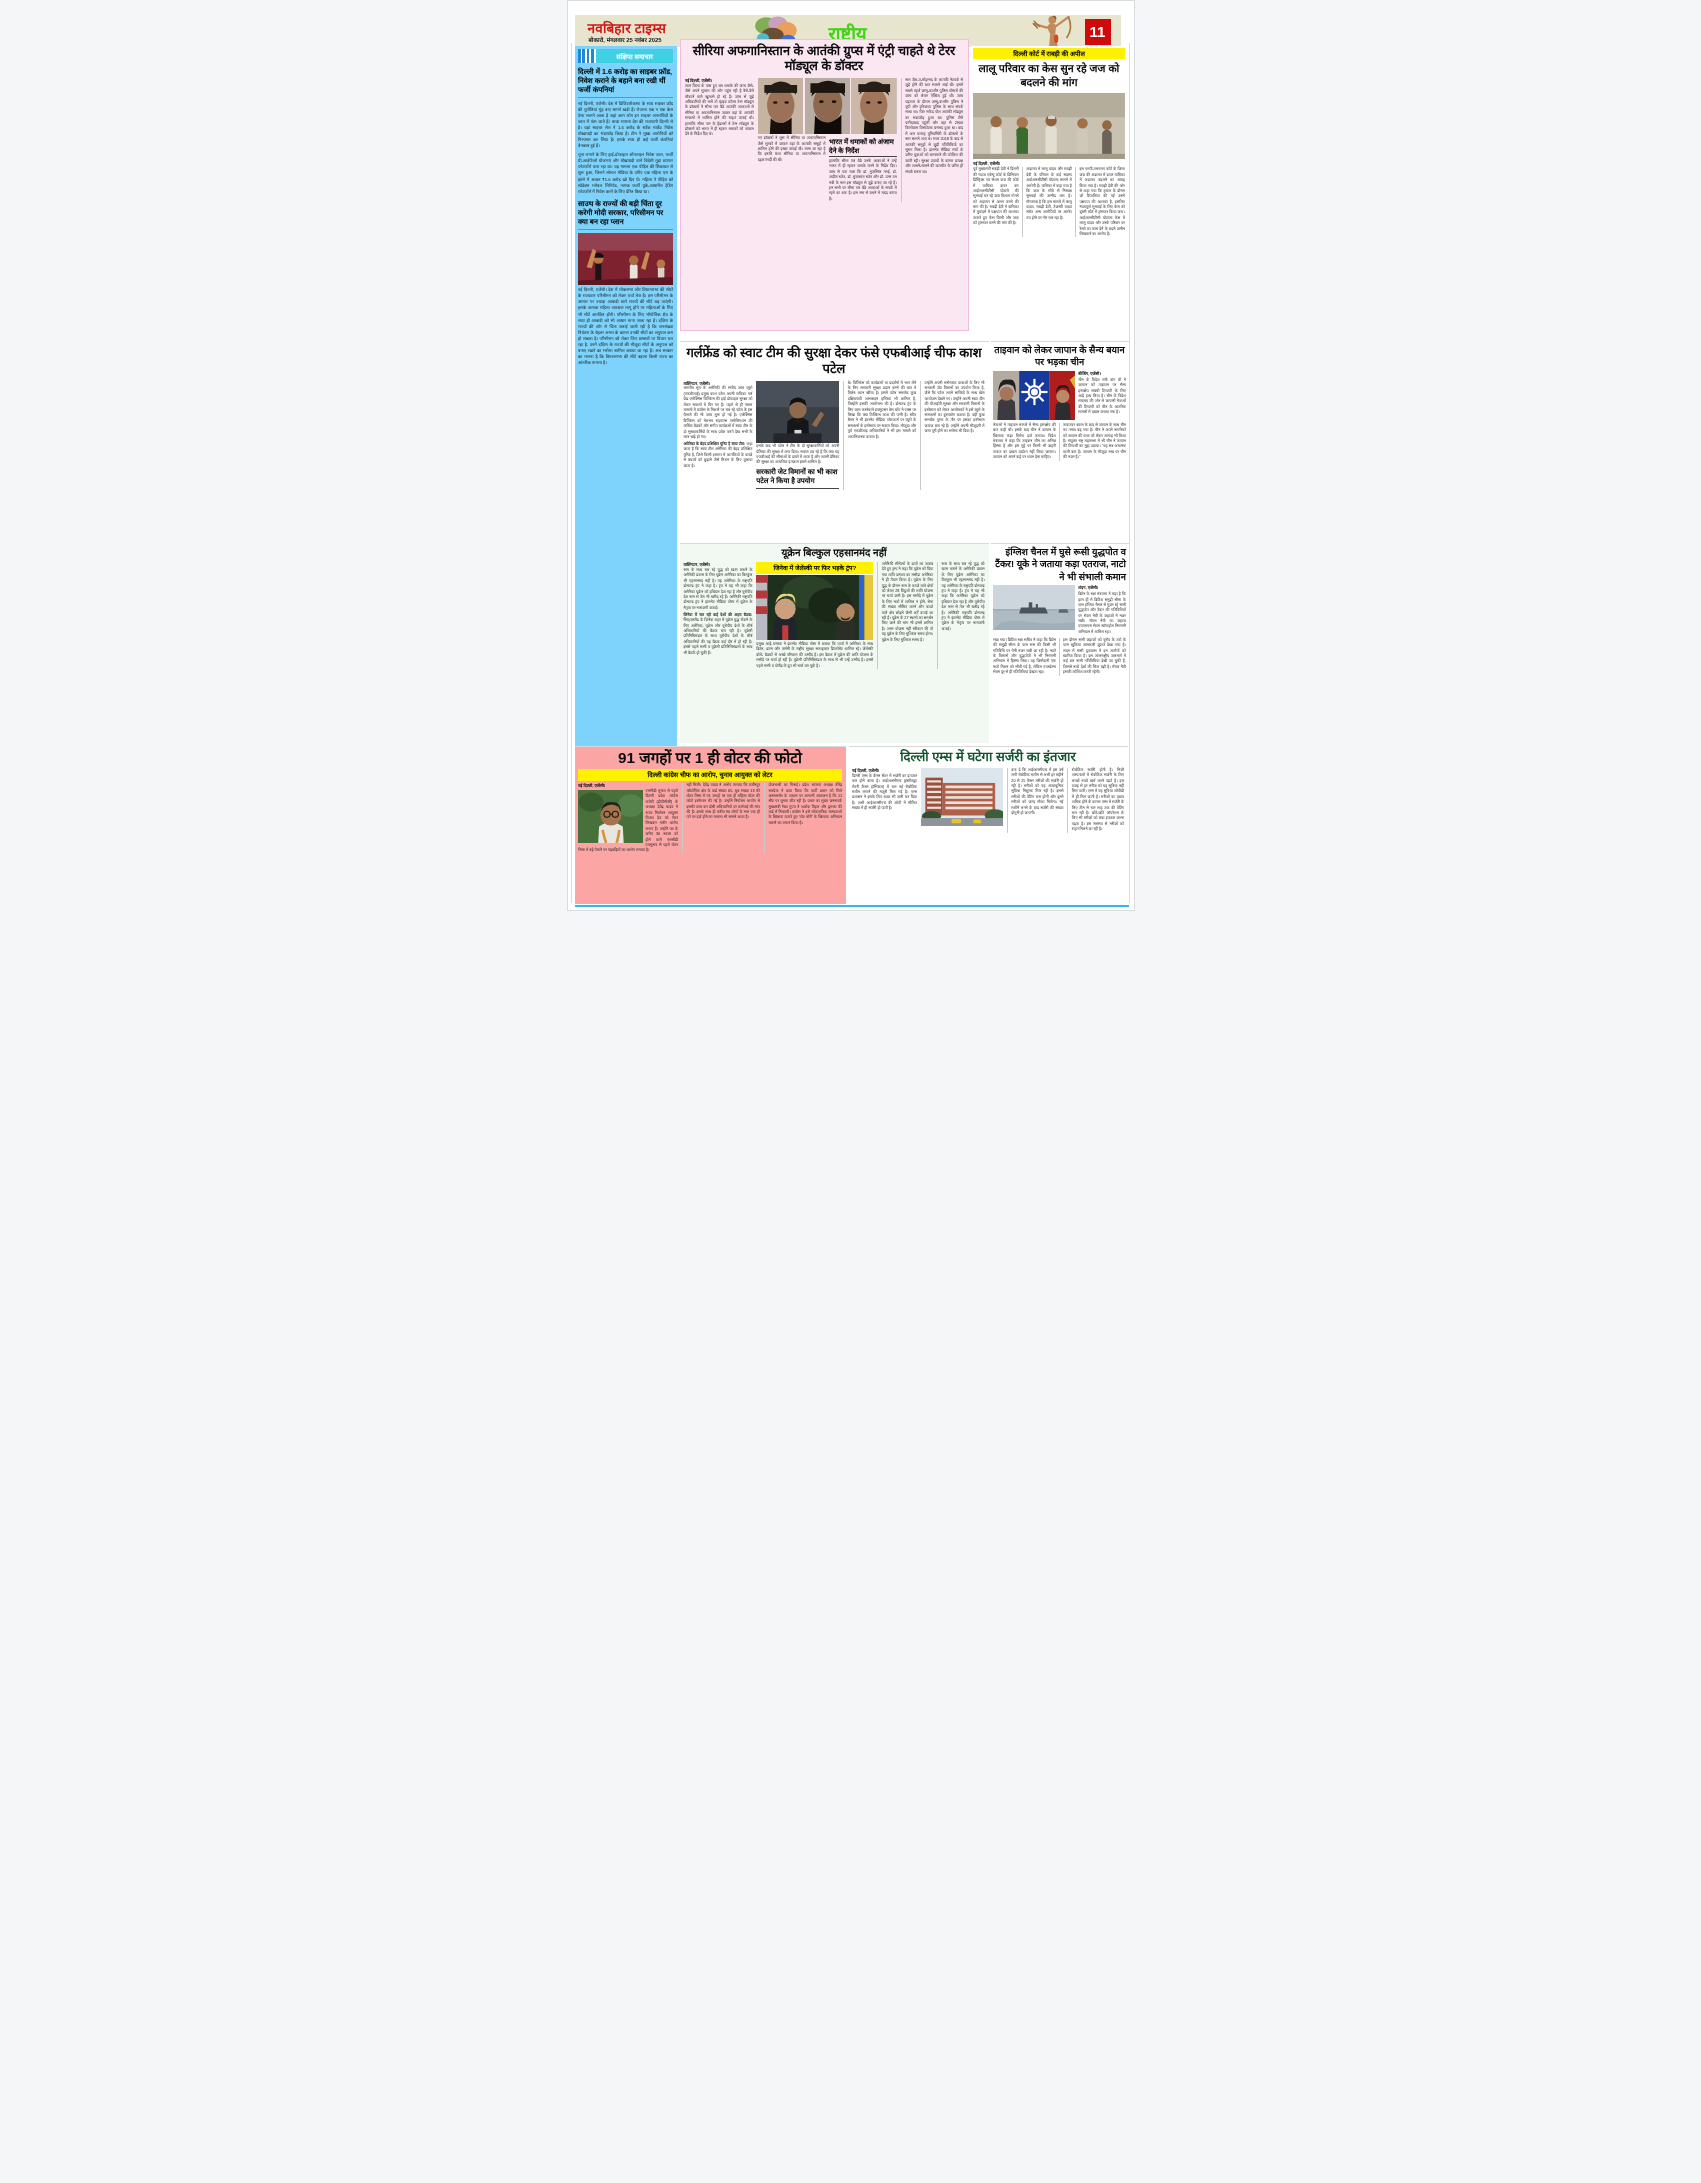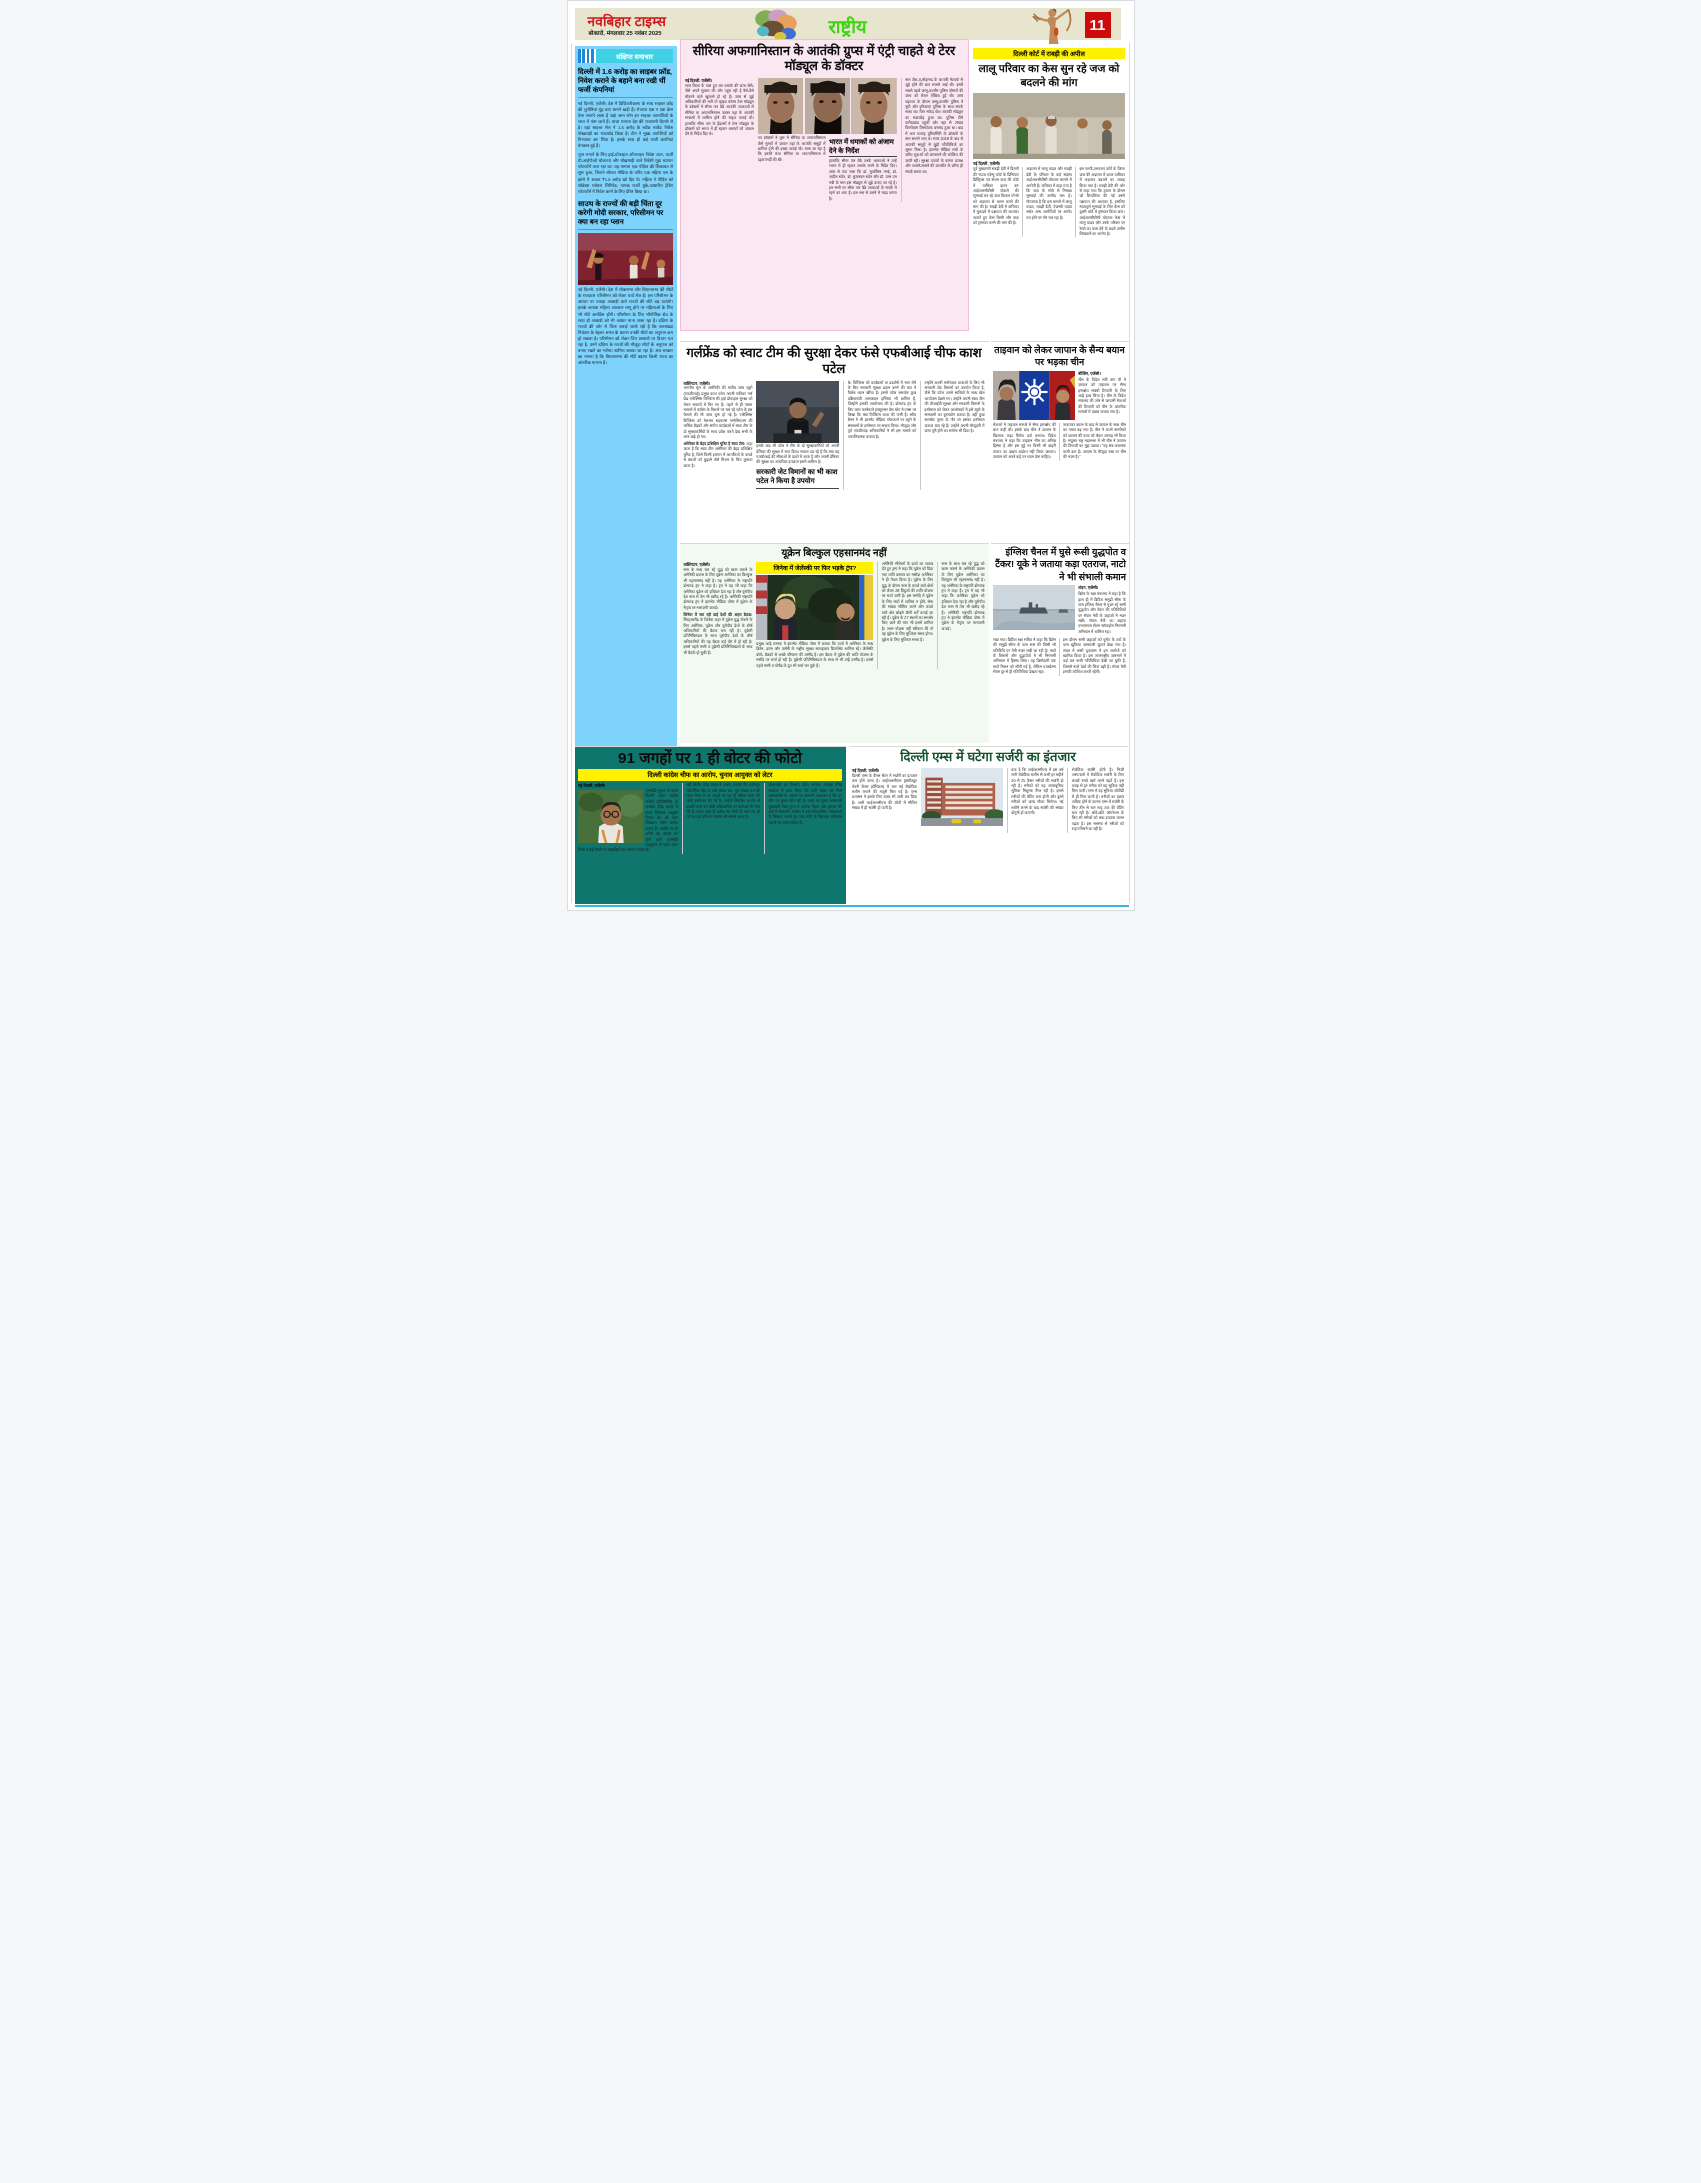--- a/index.html
+++ b/index.html
@@ -3,21 +3,21 @@
 <meta charset="utf-8">
 <style>
   * { margin:0; padding:0; box-sizing:border-box; }
   html,body { background:#f4f6f7; }
   body { font-family:"Liberation Sans","DejaVu Sans",sans-serif; }
   #paper {
     position:relative; width:568px; height:911px; margin:0 auto;
     background:#ffffff; overflow:hidden; border:0.4px solid #d8dde0;
   }
   
-  .hdr-band { position:absolute; left:7px; top:7px; width:546px; height:32px; background:#e8e5cf; }
+  .hdr-band { position:absolute; left:7px; top:14px; width:546px; height:32px; background:#e8e5cf; }
   .masthead { position:absolute; left:13px; top:3.5px; font-size:13.5px; font-weight:900; color:#d01818; letter-spacing:0.2px; }
   .issue-line { position:absolute; left:14px; top:20.5px; font-size:5.9px; font-weight:700; color:#151515; }
   .map-collage { position:absolute; left:175px; top:-1.7px; width:52px; height:37px; }
   .section-name { position:absolute; left:0; top:5.2px; width:100%; text-align:center; font-size:18.3px; font-weight:900; color:#3fd414; }
   .statue { position:absolute; left:450px; top:-3.5px; width:52px; height:40px; }
   .page-box { position:absolute; left:510px; top:3.5px; width:26px; height:26px; background:#cf0a0a; color:#fff;
               display:flex; align-items:center; justify-content:center; font-size:15px; font-weight:900; }
   .bottom-rule { position:absolute; left:7px; bottom:2.6px; width:554px; height:2.6px; background:#37b6e3; }
   .edge { position:absolute; top:42px; bottom:7px; width:0.9px; background:#bfe4f2; }
   .edge.l { left:3.5px; } .edge.r { right:3.5px; }
@@ -96,21 +96,21 @@
   
   .chan { left:423px; top:542px; width:138px; height:200px; background:#fff; border-top:0.9px solid #d9d9d9; padding:2.2px 2.6px; }
   .chan h1 { font-size:9.4px; font-weight:900; text-align:right; line-height:1.3; margin-bottom:2.6px; }
   .ch-row { display:flex; gap:3.1px; }
   .ship-photo { width:82px; height:45px; flex:none; }
   .ch-row .body-txt { flex:1; }
   .ch-cols { display:flex; gap:3.1px; margin-top:2.6px; }
   .ch-cols > div { flex:1; }
 
   
-  .voter { left:7px; top:745px; width:271px; height:158px; background:#0f766e; border-top:0.9px solid #d9d9d9; padding:2.2px 3.5px; }
+  .voter { left:7px; top:745px; width:271px; height:158px; background:#fca5a5; border-top:0.9px solid #d9d9d9; padding:2.2px 3.5px; }
   .voter h1 { font-size:15.3px; font-weight:900; text-align:center; line-height:1.15; margin-bottom:2.2px; }
   .voter .sub { background:#fdf100; font-size:6.5px; font-weight:900; text-align:center; padding:1.3px 0.9px; margin-bottom:2.6px; }
   .v-row { display:flex; gap:3.9px; }
   .v-colA { width:100px; flex:none; }
   .v-photo { width:65px; height:53px; float:left; margin:0.9px 2.6px 0.9px 0; }
   .v-colB,.v-colC { flex:1; }
 
   
   .aiims { left:281px; top:745px; width:279px; height:158px; background:#fff; border-top:0.9px solid #d9d9d9; padding:2.2px 3.5px; }
   .aiims h1 { font-size:13px; font-weight:900; color:#14532d; text-align:center; line-height:1.2; margin-bottom:3.1px; }

